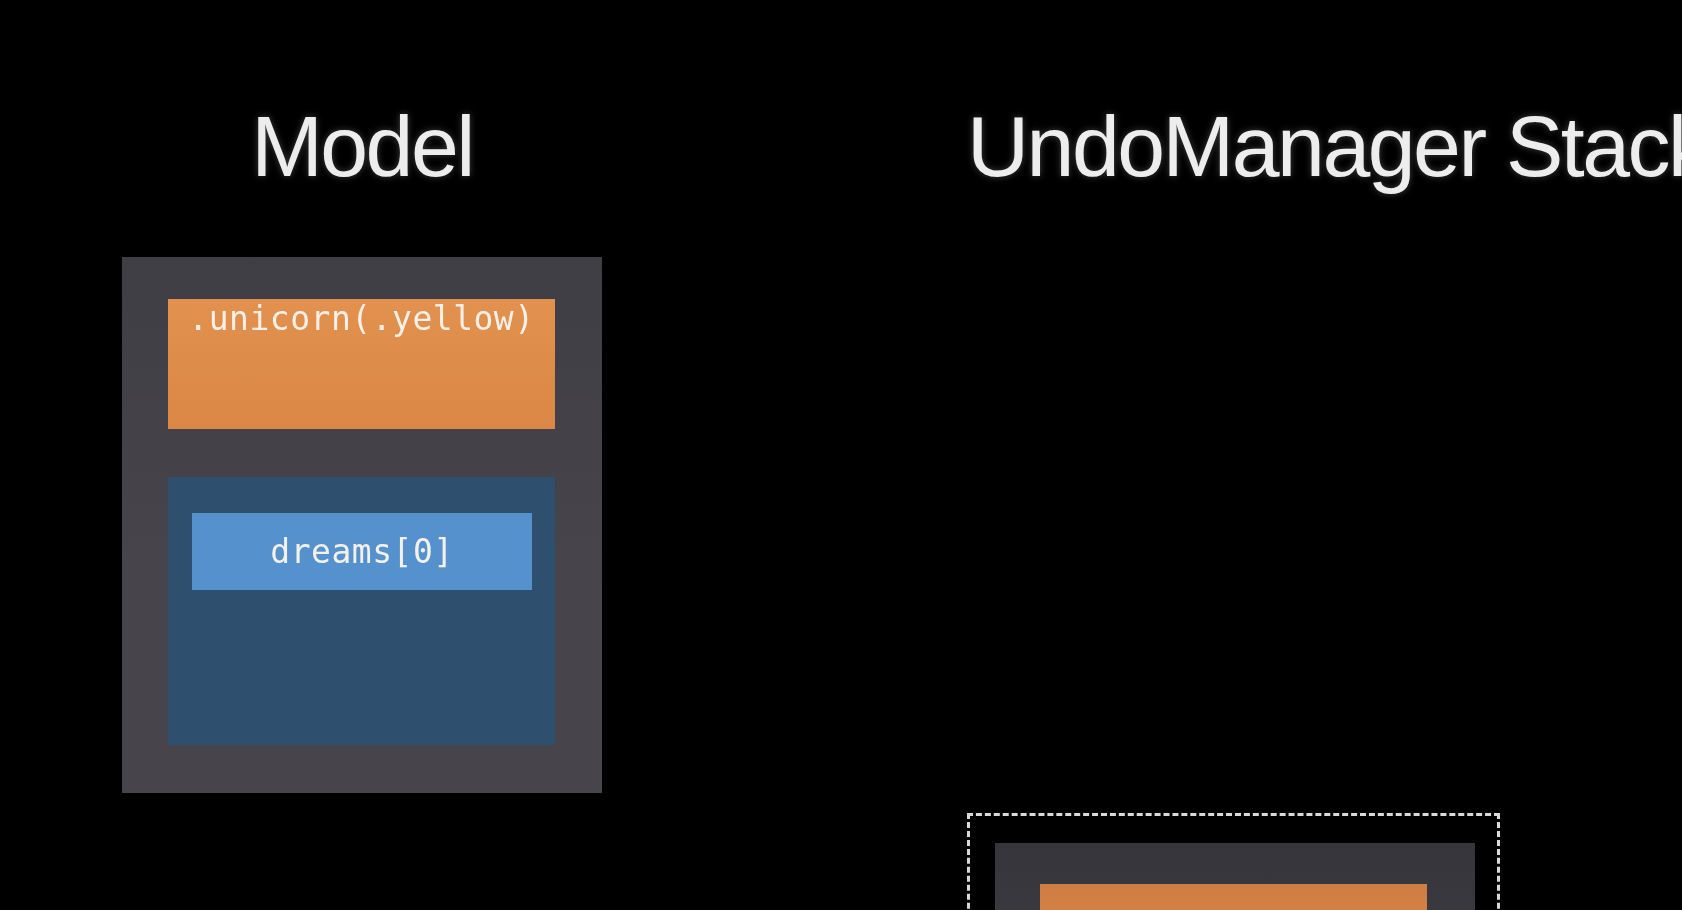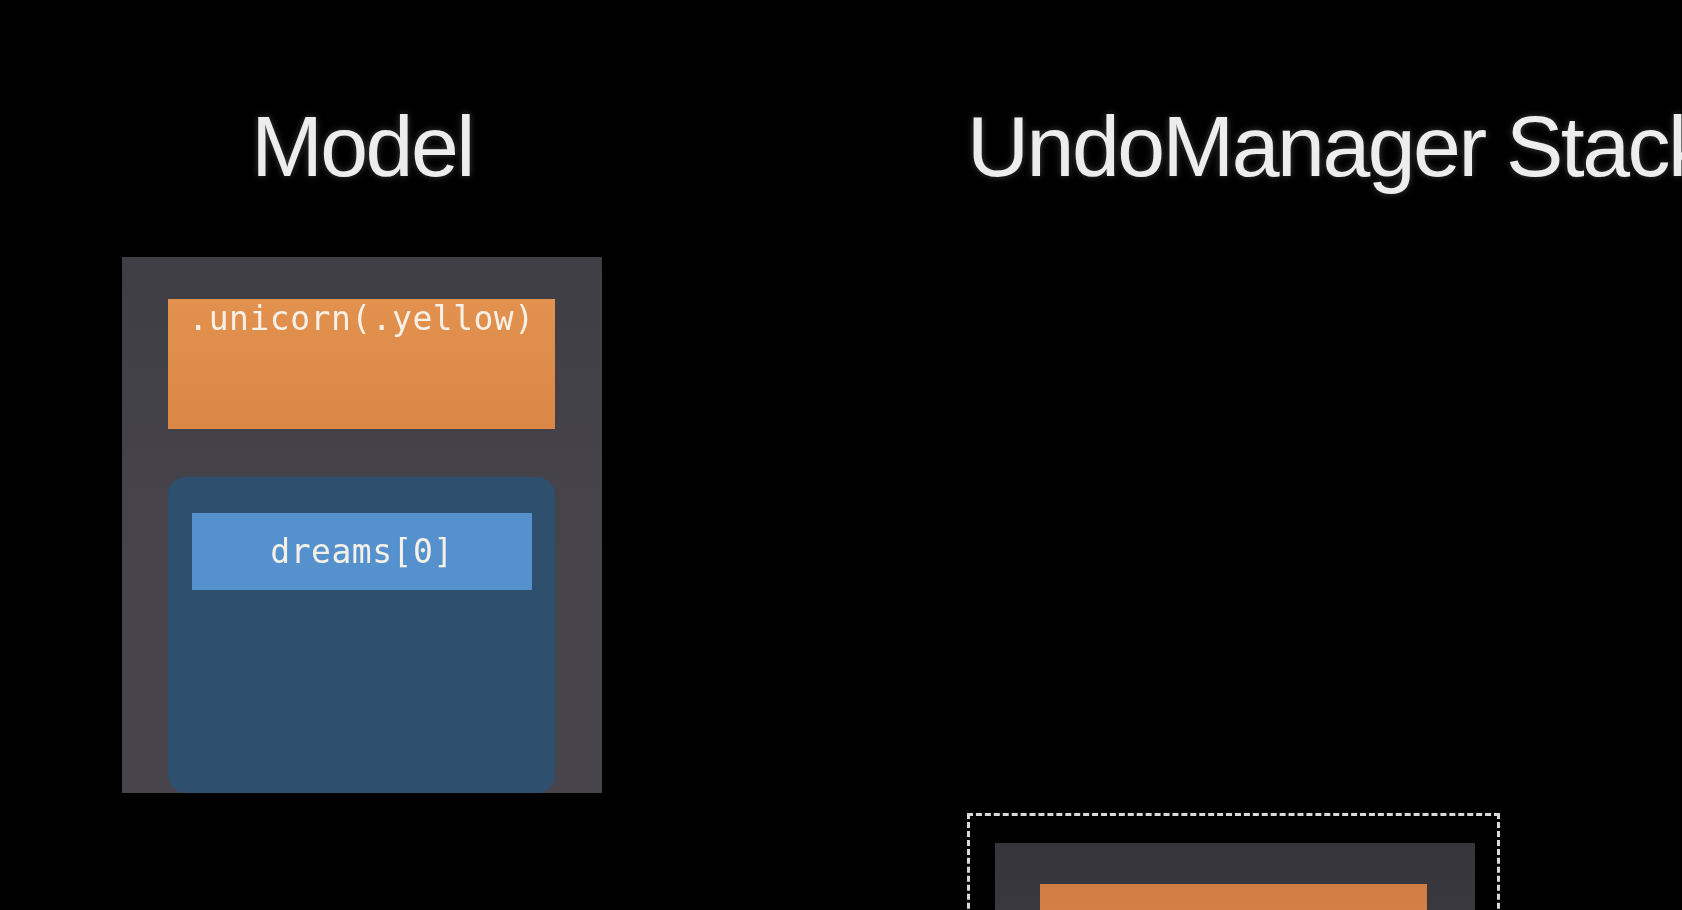--- a/index.html
+++ b/index.html
@@ -47,23 +47,22 @@
     position: absolute;
     left: 46px; top: 42px;
     width: 387px; height: 130px;
     background: linear-gradient(180deg, #e2914f 0%, var(--card-orange, #db8745) 100%);
     display: flex; align-items: flex-start; justify-content: center;
   }
 
   .array-card {
     position: absolute;
     left: 46px; top: 220px;
-    width: 387px; height: 316px;
+    width: 387px; height: 268px;
     background: var(--array-blue, #2f4f6f);
-    border-radius: 18px;
   }
 
   .element-card {
     position: absolute;
     left: 24px; top: 36px;
     width: 340px; height: 77px;
     background: var(--element-blue, #5592cd);
     display: flex; align-items: center; justify-content: center;
   }
 

